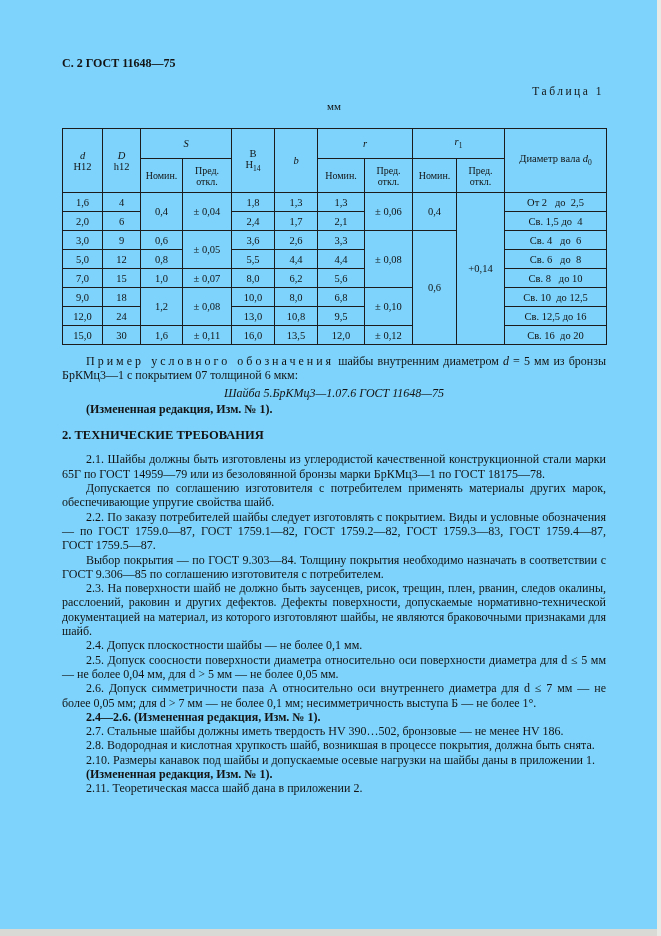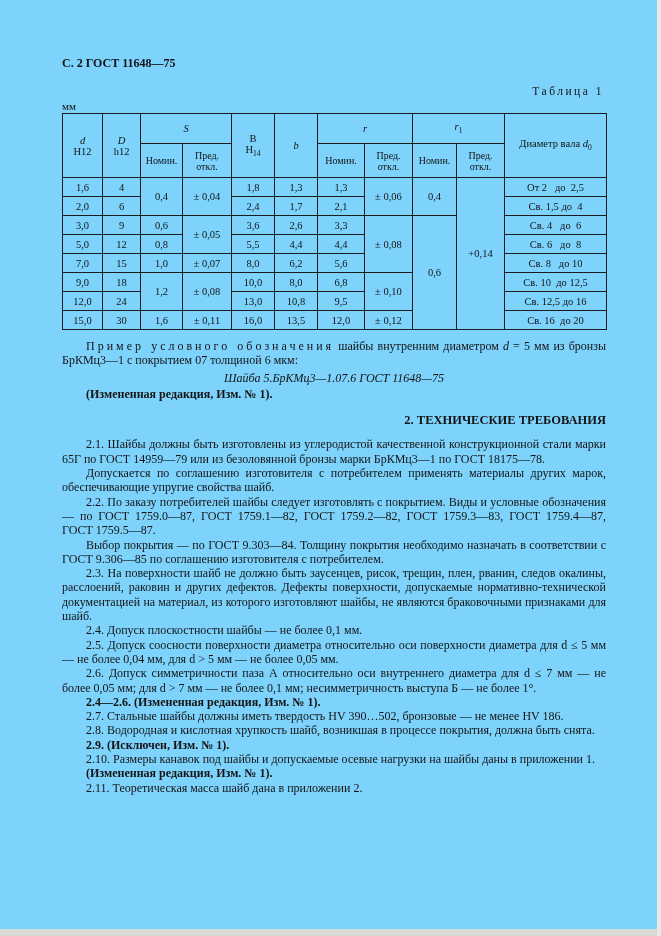--- a/index.html
+++ b/index.html
@@ -11,42 +11,42 @@
   .page {
     position:relative; width:661px; height:936px; background:#7dd3fc;
     padding:56px 57px 0 62px;
   }
   .scan-edge-bottom { position:absolute; left:0; bottom:0; width:661px; height:7px; background:#d9d9d6; }
   .scan-edge-right  { position:absolute; right:0; top:0; width:4px; height:936px; background:#e9e9e6; }
 
   .page-header { font-weight:bold; font-size:12px; margin-bottom:14px; }
 
   .table-caption { text-align:right; font-size:11.5px; letter-spacing:2.5px; margin-bottom:3px; }
-  .table-unit { width:544px; text-align:left; font-size:11px; margin-bottom:1px; }
+  .table-unit { width:544px; text-align:center; font-size:11px; margin-bottom:16px; }
 
   table.dims { border-collapse:collapse; width:544px; table-layout:fixed; font-size:10.5px; }
   table.dims th, table.dims td {
     border:1px solid #1c1c1c; text-align:center; vertical-align:middle;
     padding:1px 2px; font-weight:normal;
   }
   tr.h1 > th { height:30px; font-size:10.5px; }
   tr.h2 > th { height:34px; font-size:10px; line-height:11px;text-align:center; }
   table.dims tbody td { height:19px; }
   td.shaft-cell { text-align:left; padding-left:6px; white-space:pre; }
   .var { font-style:italic; }
   table.dims sub { font-size:7.5px; }
 
   .body-text { width:544px; font-size:12px; line-height:14.3px; text-align:justify; }
   .para { text-align:justify; }
   .indent { text-indent:24px; }
   .bold { font-weight:bold; }
   .designation { text-align:center; font-style:italic; margin:3px 0 2px 0; }
   .example-block { margin-top:9px; }
   .spaced { letter-spacing:3px; }
-  .section-title { text-align:right; font-size:12.5px; font-weight:bold; margin:12px 0 10px 0; }
+  .section-title { text-align:left; font-size:12.5px; font-weight:bold; margin:12px 0 10px 0; }
 </style>
 </head>
 <body>
 
 <div class="page">
 
   <div class="page-header">
     <span>С. 2 ГОСТ 11648—75</span>
   </div>
 
@@ -206,21 +206,20 @@
     <p class="para indent">Допускается по соглашению изготовителя с потребителем применять материалы других марок, обеспечивающие упругие свойства шайб.</p>
     <p class="para indent">2.2. По заказу потребителей шайбы следует изготовлять с покрытием. Виды и условные обозначения — по ГОСТ 1759.0—87, ГОСТ 1759.1—82, ГОСТ 1759.2—82, ГОСТ 1759.3—83, ГОСТ 1759.4—87, ГОСТ 1759.5—87.</p>
     <p class="para indent">Выбор покрытия — по ГОСТ 9.303—84. Толщину покрытия необходимо назначать в соответствии с ГОСТ 9.306—85 по соглашению изготовителя с потребителем.</p>
     <p class="para indent">2.3. На поверхности шайб не должно быть заусенцев, рисок, трещин, плен, рванин, следов окалины, расслоений, раковин и других дефектов. Дефекты поверхности, допускаемые нормативно-технической документацией на материал, из которого изготовляют шайбы, не являются браковочными признаками для шайб.</p>
     <p class="para indent">2.4. Допуск плоскостности шайбы — не более 0,1 мм.</p>
     <p class="para indent">2.5. Допуск соосности поверхности диаметра относительно оси поверхности диаметра для d ≤ 5 мм — не более 0,04 мм, для d &gt; 5 мм — не более 0,05 мм.</p>
     <p class="para indent">2.6. Допуск симметричности паза А относительно оси внутреннего диаметра для d ≤ 7 мм — не более 0,05 мм; для d &gt; 7 мм — не более 0,1 мм; несимметричность выступа Б — не более 1°.</p>
     <p class="para indent bold">2.4—2.6. (Измененная редакция, Изм. № 1).</p>
     <p class="para indent">2.7. Стальные шайбы должны иметь твердость HV 390…502, бронзовые — не менее HV 186.</p>
     <p class="para indent">2.8. Водородная и кислотная хрупкость шайб, возникшая в процессе покрытия, должна быть снята.</p>
-    <p class="para indent bold">2.9. (Исключен, Изм. № 1).</p>
     <p class="para indent">2.10. Размеры канавок под шайбы и допускаемые осевые нагрузки на шайбы даны в приложении 1.</p>
     <p class="para indent bold">(Измененная редакция, Изм. № 1).</p>
     <p class="para indent">2.11. Теоретическая масса шайб дана в приложении 2.</p>
 
   </div>
 
   <div class="scan-edge-bottom"></div>
   <div class="scan-edge-right"></div>
 </div>
 

